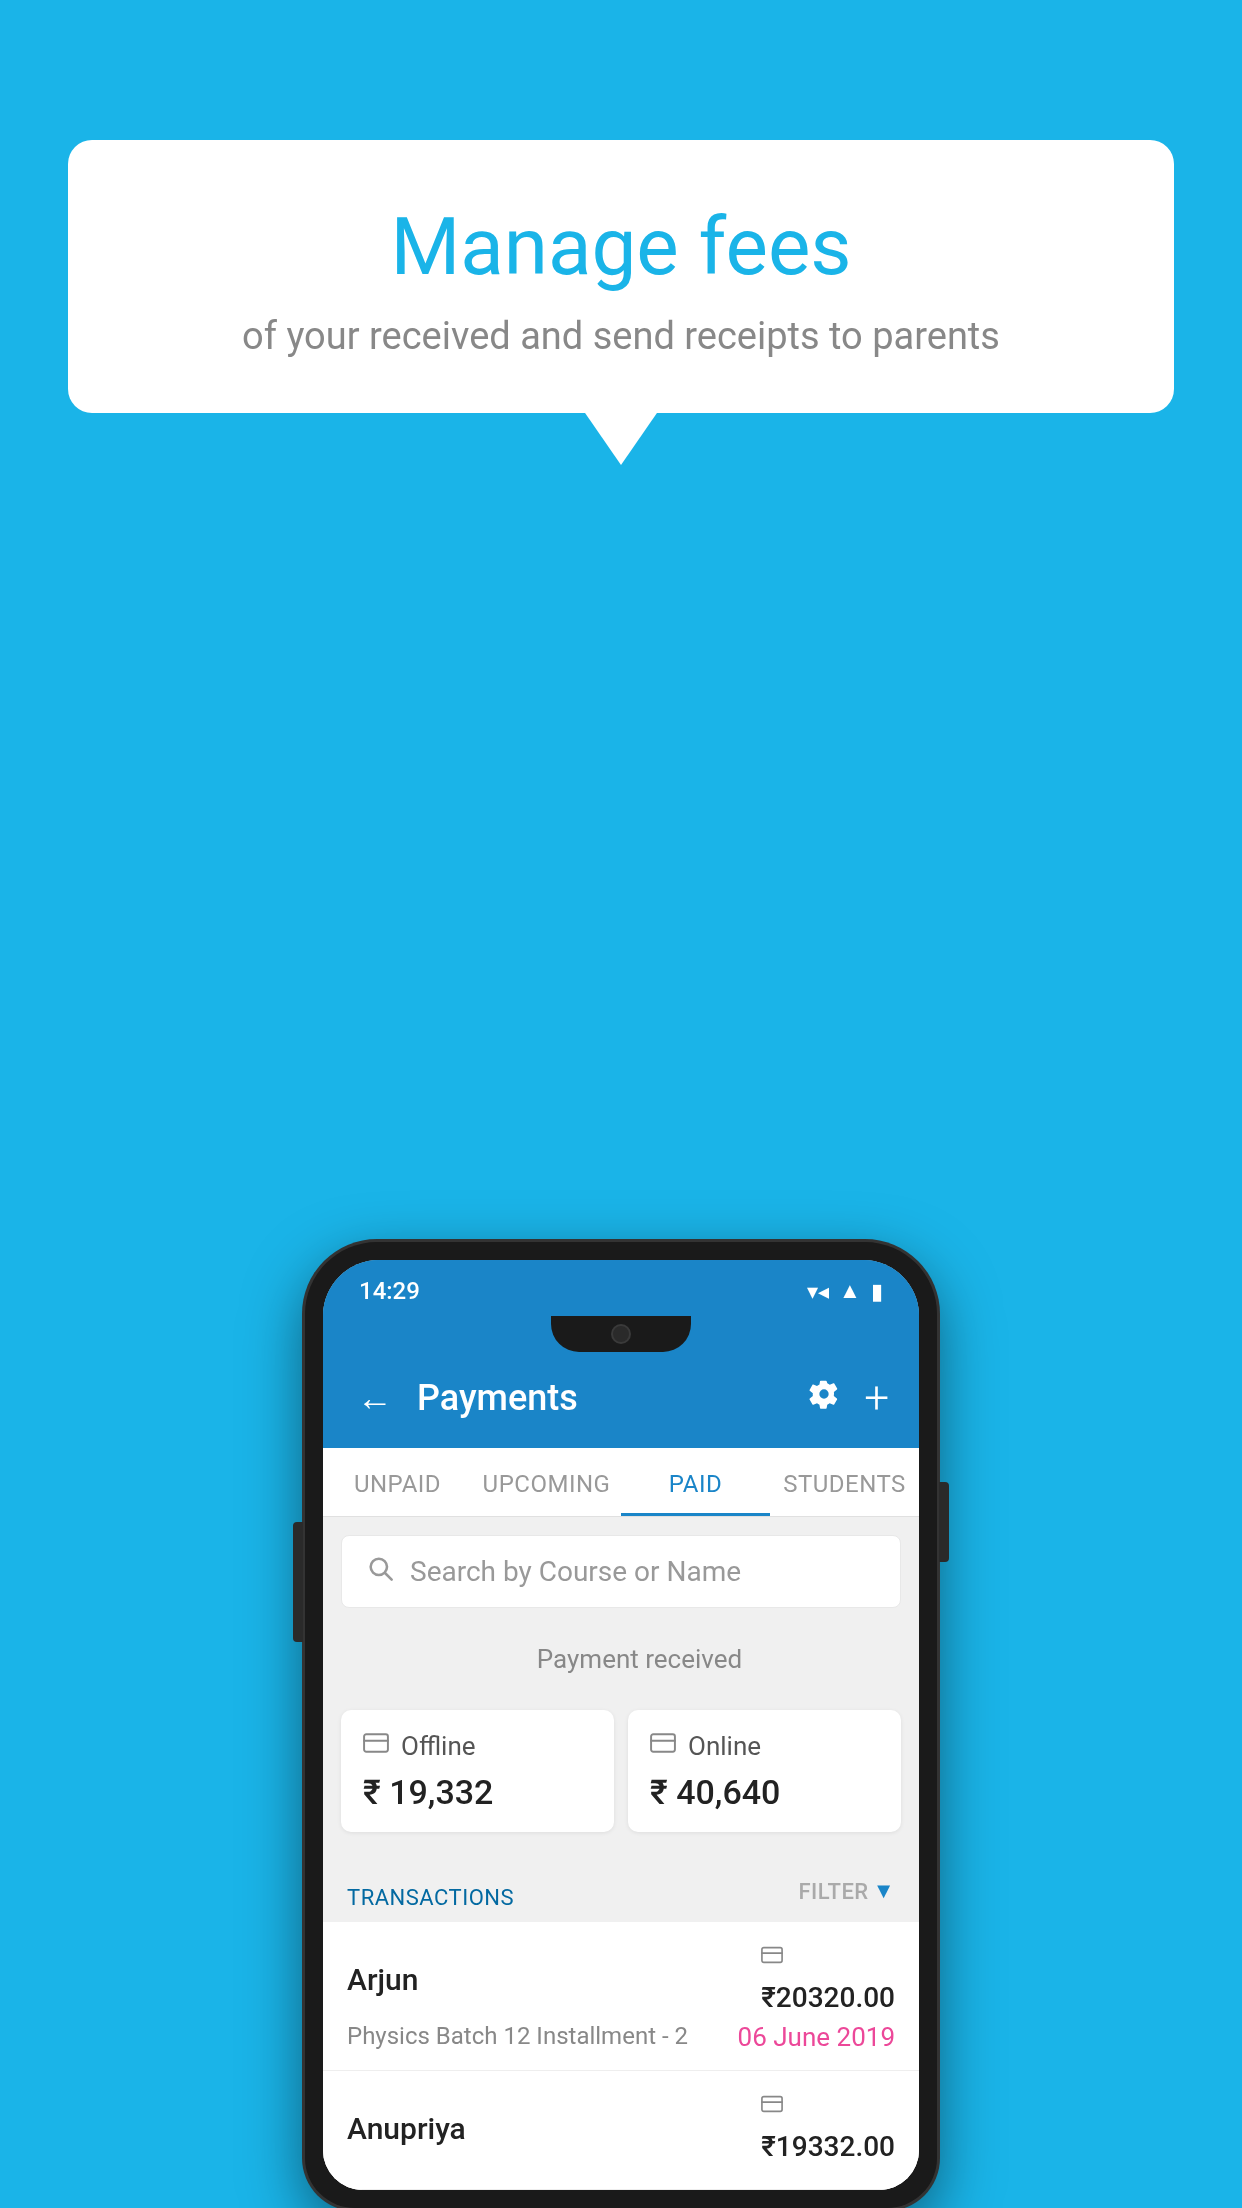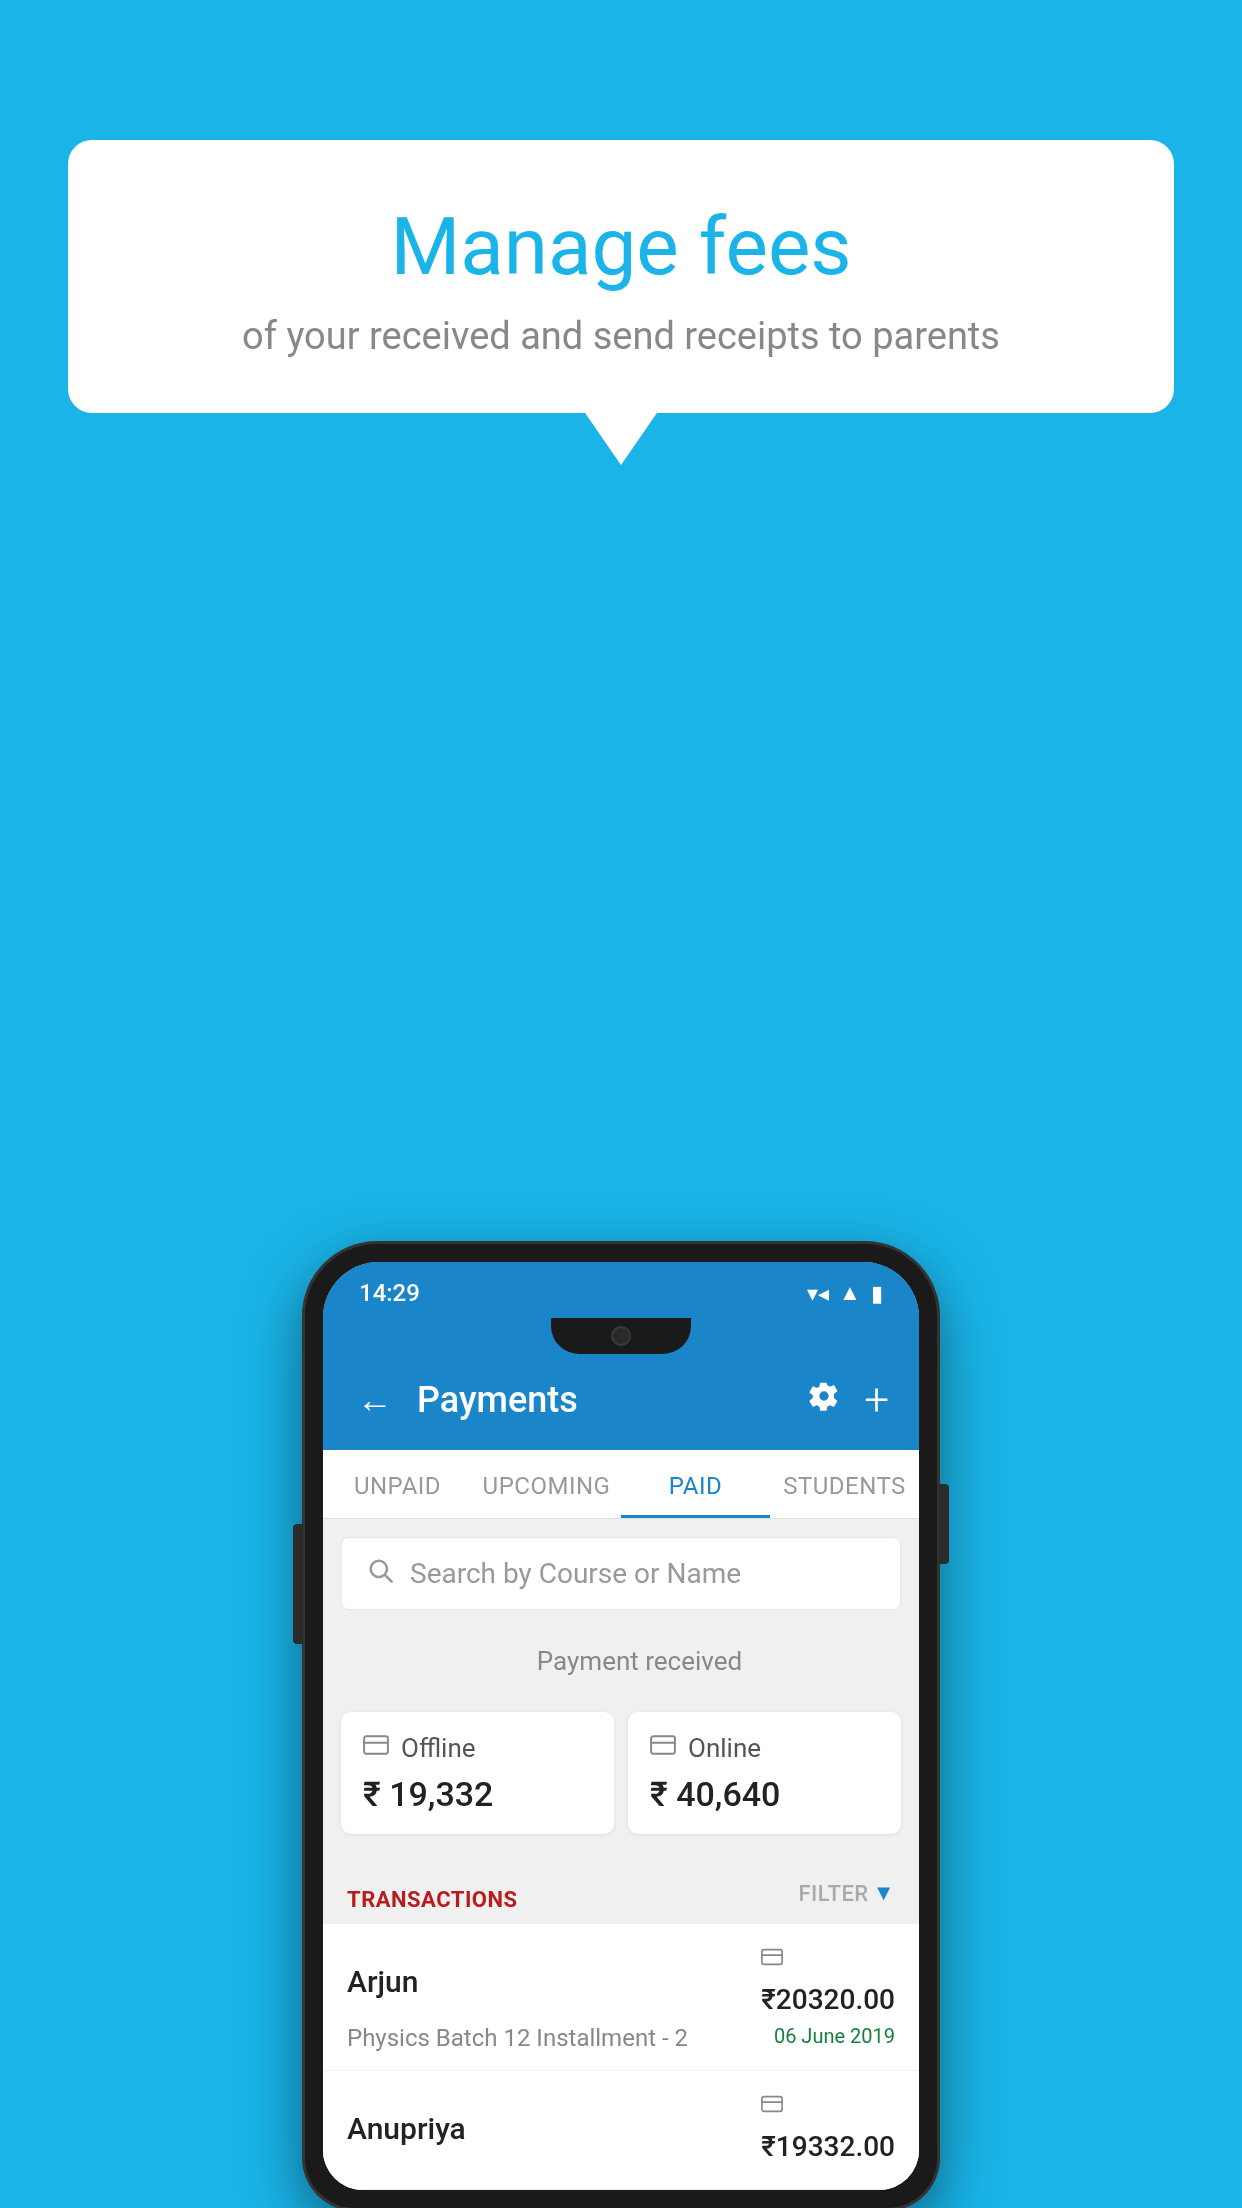--- a/index.html
+++ b/index.html
@@ -311,23 +311,23 @@
     
     .transactions-header {
       display: flex;
       justify-content: space-between;
       align-items: center;
       padding: 16px 24px 12px;
       background: #f0f0f0;
     }
 
     .transactions-label {
-      color: #b91c1c;
+      color: #0369a1;
       font-size: 22px;
-      font-weight: 700;
+      font-weight: 400;
       letter-spacing: 0.5px;
       margin-top: 13px;
     }
 
     .filter-btn {
       display: flex;
       align-items: center;
       gap: 4px;
       color: #aaa;
       font-size: 22px;
@@ -383,22 +383,22 @@
       display: flex;
       justify-content: space-between;
     }
 
     .transaction-course {
       color: #888;
       font-size: 24px;
     }
 
     .transaction-date {
-      color: #15803d;
-      font-size: 20px;
+      color: #ec4899;
+      font-size: 26px;
     }
 
     
     .gear-svg {
       width: 32px;
       height: 32px;
       fill: white;
     }
   </style>
 </head>

